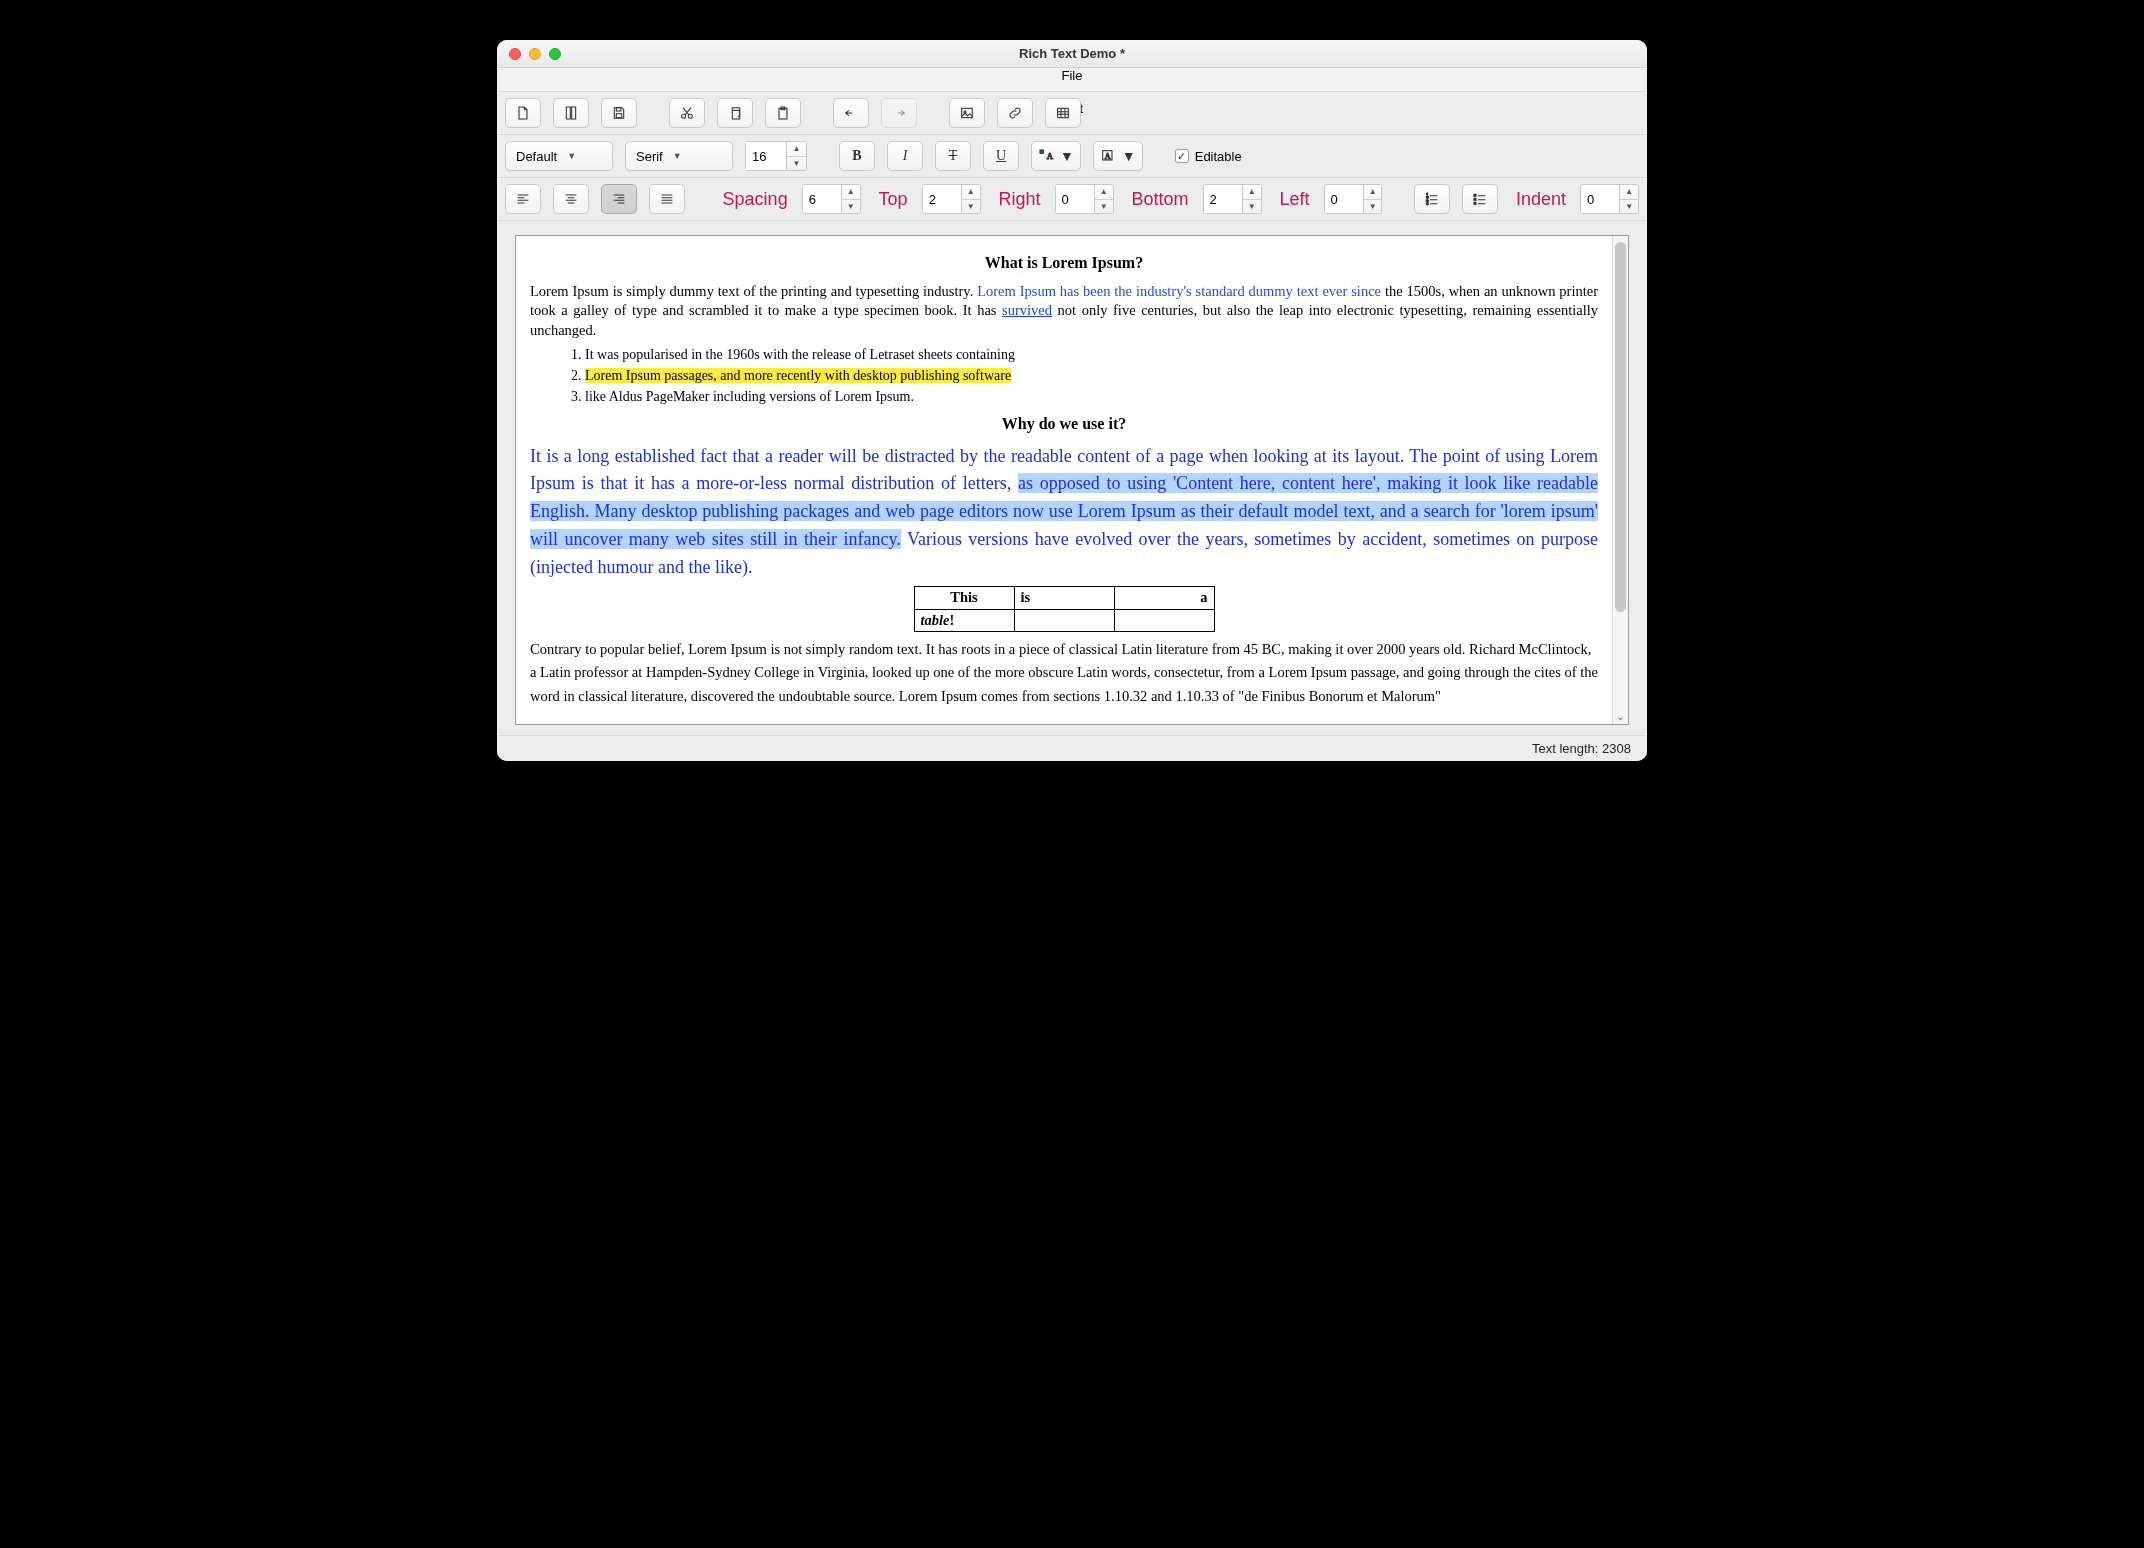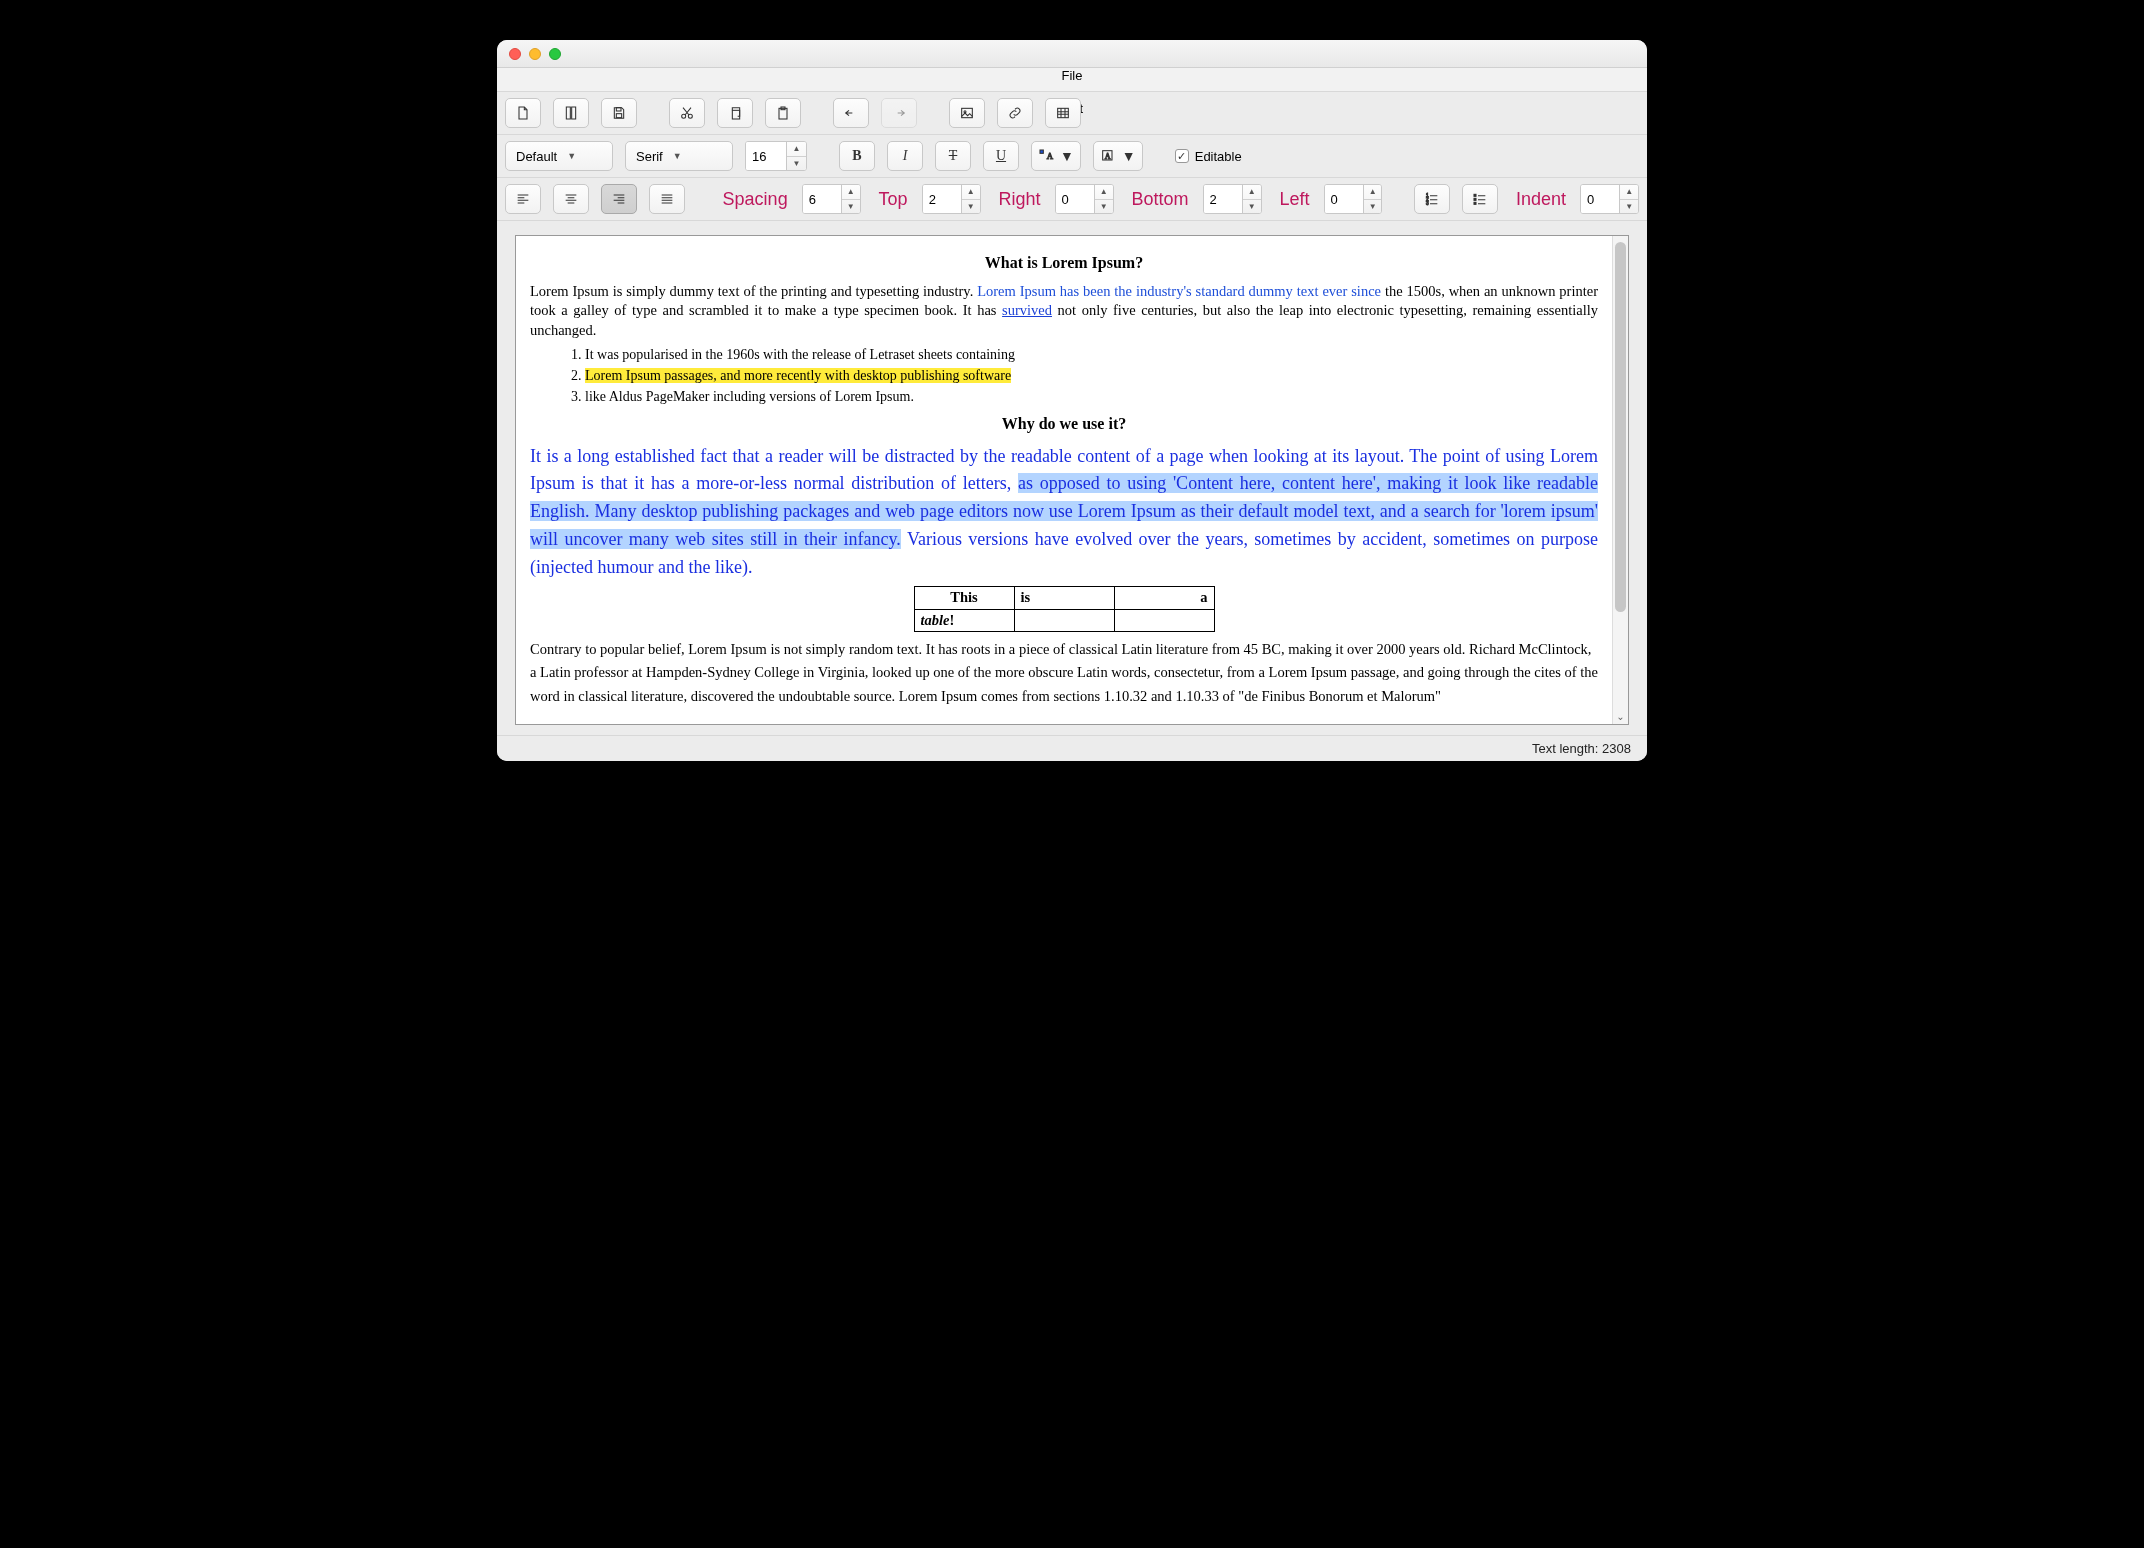--- a/index.html
+++ b/index.html
@@ -208,20 +208,21 @@
 <body>
 
 <div class="window">
 
   <div class="titlebar">
     <div class="traffic">
       <div class="tl red"></div>
       <div class="tl yellow"></div>
       <div class="tl green"></div>
     </div>
+    <div class="title">Rich Text Demo *</div>
   </div>
 
   <div class="menubar">
     <span>File</span>
     <span>Edit</span>
   </div>
 
   <div class="toolbar">
     <div class="btn">
       <svg viewBox="0 0 24 24">

